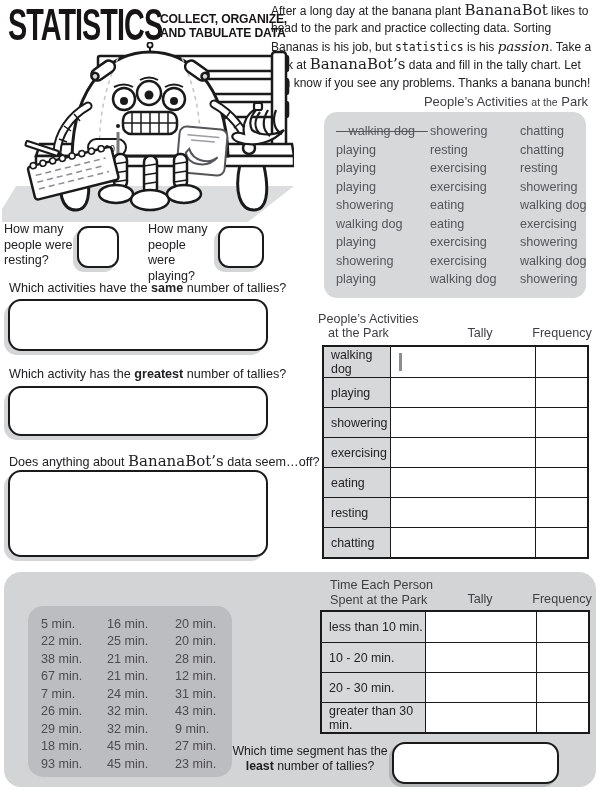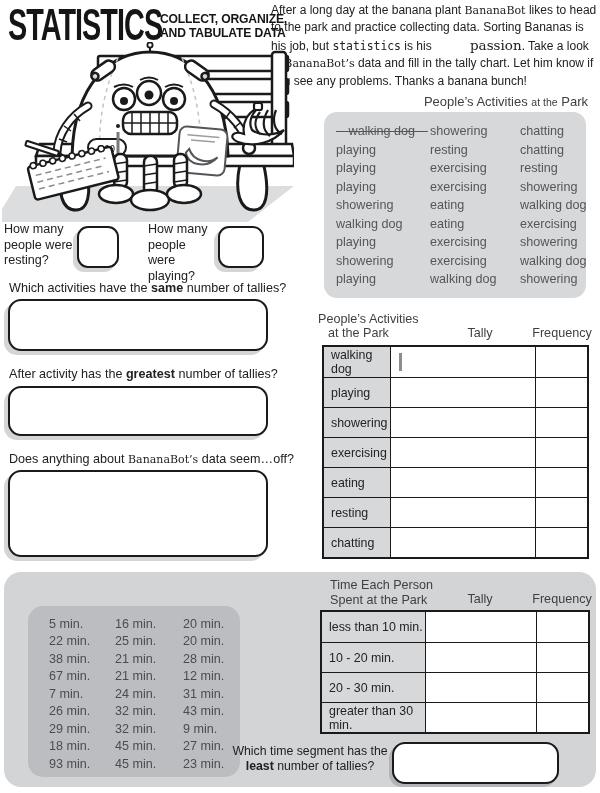--- a/index.html
+++ b/index.html
@@ -7,23 +7,23 @@
         font-family:"Liberation Sans",sans-serif;color:#2a2a2c;}
 
   
   .main-title{position:absolute;left:8px;top:2px;font-size:45px;font-weight:900;
     letter-spacing:-1.5px;line-height:1;color:#161414;transform:scaleX(.64);transform-origin:left top;}
   .subtitle{position:absolute;left:160px;top:12px;font-size:13.5px;font-weight:800;line-height:14px;
     color:#161414;transform:scaleX(.9);transform-origin:left top;letter-spacing:-.2px;}
 
   .intro{position:absolute;left:271px;top:2px;width:328px;font-size:12px;line-height:17.4px;margin:0;color:#212123;}
   .seg-bold{font-weight:bold}
-  .seg-serif{font-family:"DejaVu Serif",serif;font-size:11px;}
+  .seg-serif{font-family:"DejaVu Serif",serif;font-size:15px;}
   .seg-mono{font-family:"DejaVu Sans Mono",monospace;font-size:11.4px;}
-  .seg-script{font-family:"DejaVu Serif",serif;font-size:13.5px;margin-left:35px;}
+  .seg-script{font-family:"DejaVu Serif",serif;font-style:italic;font-size:13.5px;}
 
   .robot{position:absolute;left:2px;top:42px;width:292px;height:180px;}
 
   
   .q-label{position:absolute;font-size:12.6px;color:#212123;}
   .hm-label{position:absolute;width:72px;text-align:left;font-size:12.6px;line-height:15.5px;color:#212123;}
   .hm-box{position:absolute;width:38px;height:38px;background:#fff;border:2px solid #1a1a1a;
     border-radius:11px;box-shadow:-4px 4px 0 #d4d5d7;}
   .answer-box{position:absolute;background:#fff;border:2px solid #1a1a1a;border-radius:13px;
     box-shadow:-4px 4px 0 #d4d5d7;}
@@ -49,21 +49,21 @@
   .mark{width:3px;height:18px;background:#8b8d90;margin-right:4px;}
 
   .tc-title{position:absolute;left:318px;top:313px;font-size:12.6px;line-height:13.5px;color:#3e3f42;}
   .tc-title .indent{padding-left:10px;}
   .col-head{position:absolute;text-align:center;font-size:12.6px;color:#3e3f42;}
 
   
   .bottom-panel{position:absolute;left:4px;top:572px;width:592px;height:215px;background:#d3d4d6;border-radius:17px;}
   .times-title{position:absolute;left:28px;top:582px;width:196px;text-align:center;font-size:13px;color:#3e3f42;}
   .times-title .small{font-size:10.5px;}
-  .times-box{position:absolute;left:28px;top:606px;width:204px;height:171px;background:#bcbdc0;border-radius:15px;padding-left:8px;}
+  .times-box{position:absolute;left:28px;top:606px;width:204px;height:171px;background:#bcbdc0;border-radius:15px;}
   .times-grid{display:grid;grid-template-columns:66px 68px 46px;grid-auto-rows:17.5px;
     padding:9px 0 0 13px;font-size:12.6px;color:#4b4c4f;align-items:center;}
 
   .tt-title{position:absolute;left:330px;top:578px;font-size:12.6px;line-height:14.5px;color:#3e3f42;}
   .bq-label{position:absolute;left:232px;top:744px;width:156px;text-align:center;
     font-size:12.3px;line-height:15px;color:#212123;}
   .bq-box{position:absolute;left:392px;top:742px;width:163px;height:38px;background:#fff;
     border:2px solid #1a1a1a;border-radius:13px;box-shadow:-3px 3px 0 #b2b3b6;}
 </style>
 </head>
@@ -205,21 +205,21 @@
   </svg>
 
   <div class="hm-label" style="left:4px;top:222px;">How many people were resting?</div>
   <div class="hm-box" style="left:77px;top:226px;"></div>
   <div class="hm-label" style="left:148px;top:222px;width:68px;">How many people were playing?</div>
   <div class="hm-box" style="left:218px;top:226px;width:42px;"></div>
 
   <div class="q-label" style="left:9px;top:281px;"><span>Which activities have the </span><span class="seg-bold">same</span><span> number of tallies?</span></div>
   <div class="answer-box" style="left:8px;top:299px;width:256px;height:48px;"></div>
 
-  <div class="q-label" style="left:9px;top:367px;"><span>After activity has the </span><span class="seg-bold">greatest</span><span> number of tallies?</span></div>
+  <div class="q-label" style="left:9px;top:367px;"><span>Which activity has the </span><span class="seg-bold">greatest</span><span> number of tallies?</span></div>
   <div class="answer-box" style="left:8px;top:386px;width:256px;height:46px;"></div>
 
   <div class="q-label" style="left:9px;top:452px;"><span>Does anything about </span><span class="seg-serif">BananaBot’s</span><span> data seem…off?</span></div>
   <div class="answer-box" style="left:8px;top:470px;width:256px;height:83px;"></div>
 
   <div class="act-title">
     <span>People’s Activities</span>
     <span class="small">at the</span>
     <span>Park</span>
   </div>

